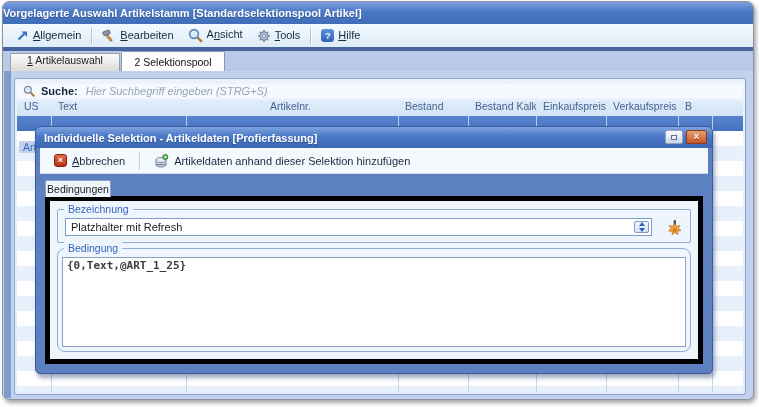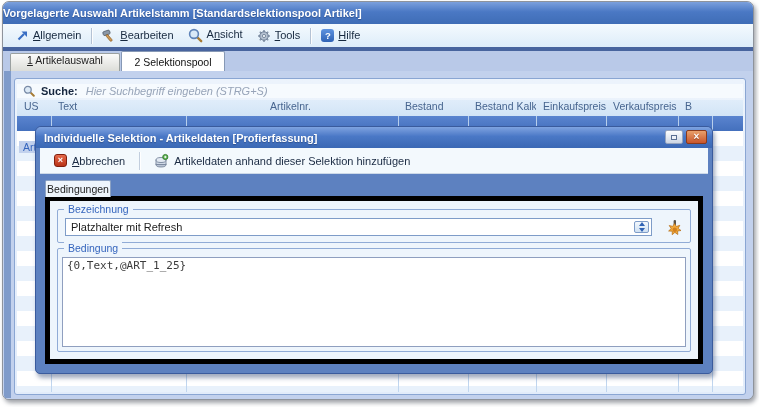--- a/index.html
+++ b/index.html
@@ -77,36 +77,36 @@
   .cancel-ic{width:13px;height:13px;border-radius:3px;border:1px solid #801f0e;
              background:linear-gradient(#e66a4a,#b93317);color:#fff;font-weight:bold;font-size:9px;
              display:flex;align-items:center;justify-content:center;line-height:1;}
   .dlg-tab{position:absolute;left:9px;top:53px;height:17px;width:66px;background:#eef5fc;
            border:1px solid #8ca2c4;border-bottom:none;border-radius:2px 2px 0 0;z-index:2;
            display:flex;align-items:center;justify-content:center;font-size:10.5px;color:#222;}
   .dlg-panel{position:absolute;left:9px;right:9px;top:69px;bottom:9px;background:#eef5fc;
              border:5px solid #000000;}
   .grp{position:absolute;left:7px;right:7px;border:1px solid #90abd6;border-radius:2px;}
   .grp-bez{top:8px;height:34px;}
-  .grp-bed{top:47px;bottom:7px;}
+  .grp-bed{top:47px;bottom:7px;border-radius:8px;}
   .grp-label{position:absolute;top:-7px;left:6px;color:#3565bd;font-size:10.5px;background:#eef5fc;padding:0 4px;}
   .combo{position:absolute;left:7px;right:38px;top:8px;height:18px;background:#ffffff;
          border:1px solid #7e9cc8;display:flex;align-items:center;padding-left:5px;color:#1c1c1c;}
   .spin{position:absolute;right:2px;top:2px;bottom:2px;width:15px;border:1px solid #7e9cc8;border-radius:2px;
         background:linear-gradient(#f3f8fd,#cfe0f2);display:flex;flex-direction:column;
         align-items:center;justify-content:center;gap:2px;}
   .tri-up{width:0;height:0;border-left:3.5px solid transparent;border-right:3.5px solid transparent;
           border-bottom:4px solid #2f62b5;}
   .tri-down{width:0;height:0;border-left:3.5px solid transparent;border-right:3.5px solid transparent;
             border-top:4px solid #2f62b5;}
   .dyn-btn{position:absolute;right:6px;top:8px;width:19px;height:19px;display:flex;
            align-items:center;justify-content:center;}
   .cond-area{position:absolute;left:4px;right:4px;top:8px;bottom:4px;background:#ffffff;
              border:1px solid #8f9fbf;padding:1px 4px;font-family:"DejaVu Sans Mono",monospace;
-             font-size:11px;color:#3c3c3c;white-space:pre;}
+             font-size:11px;color:#3c3c3c;white-space:pre;font-weight:bold;}
   .help-ic{width:13px;height:13px;border-radius:3px;background:linear-gradient(#5e93e0,#2f62b5);
            color:#fff;font-weight:bold;font-size:9.5px;display:flex;align-items:center;justify-content:center;}
   svg{display:block;}
 </style>
 </head>
 <body>
 
 <div class="screen">
   <div class="window">
 

